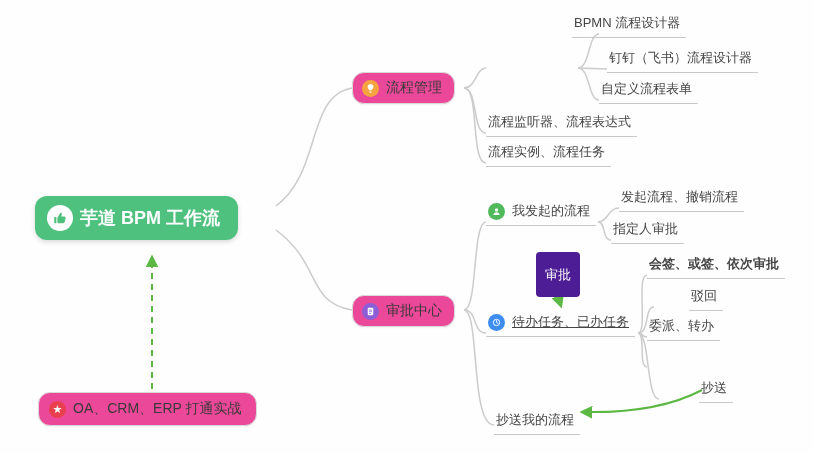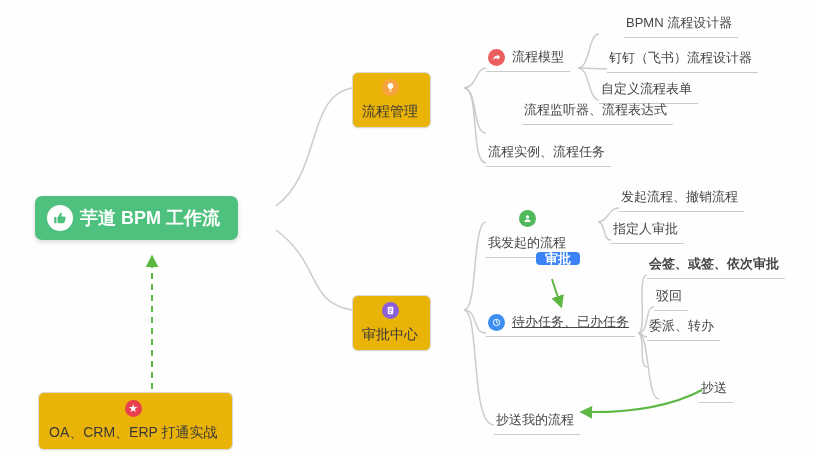--- a/index.html
+++ b/index.html
@@ -1,26 +1,26 @@
 <!DOCTYPE html>
 <html><head>
 <meta charset="utf-8">
 <style>
   html,body{margin:0;padding:0;background:#fff;font-family:"Liberation Sans","DejaVu Sans",sans-serif;}
   .canvas{position:relative;width:814px;height:453px;background:#fefefe;overflow:hidden;}
   svg.link-layer{position:absolute;left:0;top:0;width:814px;height:453px;z-index:0;}
   .node{position:absolute;z-index:2;display:flex;align-items:center;gap:7px;white-space:nowrap;box-sizing:border-box;}
-  .root-node{background:#4FC17E;color:#fff;border-radius:7px;padding:9px 18px 9px 12px;font-size:18px;font-weight:bold;box-shadow:0 2px 5px rgba(0,0,0,.15);}
+  .root-node{background:#4FC17E;color:#fff;border-radius:12px;padding:9px 18px 9px 12px;font-size:18px;font-weight:bold;box-shadow:0 2px 5px rgba(0,0,0,.15);}
   .root-icon{width:26px;height:26px;border-radius:50%;background:#fff;display:flex;align-items:center;justify-content:center;flex:none;}
-  .box-node{background:#eab308;border:1px solid #d9d9d9;border-radius:6px;padding:6px 12px 6px 9px;font-size:14px;color:#3a3a3a;box-shadow:0 1px 2px rgba(0,0,0,.05);flex-direction:column;}
+  .box-node{background:#ec4899;border:1px solid #d9d9d9;border-radius:12px;padding:6px 12px 6px 9px;font-size:14px;color:#3a3a3a;box-shadow:0 1px 2px rgba(0,0,0,.05);}
   .leaf{font-size:13px;color:#464646;padding:3px 6px 5px 2px;border-bottom:1px solid #c9c9c9;}
   .icon-circle{width:17px;height:17px;border-radius:50%;display:inline-flex;align-items:center;justify-content:center;flex:none;}
   .ic-orange{background:#F7A440;} .ic-red{background:#ED5E5E;} .ic-purple{background:#8C5FD9;}
   .ic-green{background:#4FB95B;} .ic-blue{background:#3D8EF0;} .ic-crimson{background:#E8404F;}
-  .edge-badge{position:absolute;z-index:3;background:#3b82f6;color:#fff;font-size:13px;padding:0 9px;border-radius:4px;line-height:1;font-weight:bold;}
+  .edge-badge{position:absolute;z-index:3;background:#4c1d95;color:#fff;font-size:13px;padding:16px 9px;border-radius:4px;line-height:1;}
   .star-glyph{color:#fff;font-size:11px;line-height:1;}
 </style>
 </head>
 <body>
 
 <div class="canvas">
 
   <svg class="link-layer">
     <defs>
       <marker id="arrow-green" viewBox="0 0 10 10" refX="8" refY="5" markerWidth="6.5" markerHeight="6.5" orient="auto">
@@ -77,50 +77,42 @@
       <svg width="11" height="11" viewBox="0 0 16 16">
           <rect x="4" y="2.7" width="8" height="10.6" rx="1.2" fill="#fff"></rect>
           <rect x="5.8" y="5.3" width="4.4" height="1.1" fill="#8C5FD9"></rect>
           <rect x="5.8" y="7.8" width="4.4" height="1.1" fill="#8C5FD9"></rect>
           <rect x="5.8" y="10.3" width="2.8" height="1.1" fill="#8C5FD9"></rect>
         </svg>
     </span>
     <span>审批中心</span>
   </div>
 
-  <div class="node leaf" style="left:486px;top:45px;">
-    <span class="icon-circle ic-red">
-      <svg width="11" height="11" viewBox="0 0 16 16">
-          <path fill="#fff" d="M9 3.6l4.4 3.9L9 11.4V8.9c-2.9 0-4.8 1-6.1 2.9.3-3.7 2.5-6 6.1-6.2z"></path>
-        </svg>
-    </span>
-    <span>流程模型</span>
-  </div>
 
-  <div class="node leaf" style="left:624px;top:11px;align-items:flex-end;">
+  <div class="node leaf" style="left:572px;top:11px;align-items:flex-end;">
     <span>BPMN 流程设计器</span>
   </div>
 
   <div class="node leaf" style="left:607px;top:46px;">
     <span>钉钉（飞书）流程设计器</span>
   </div>
 
   <div class="node leaf" style="left:599px;top:77px;">
     <span>自定义流程表单</span>
   </div>
 
-  <div class="node leaf" style="left:486px;top:98px;margin-left:36px;">
+  <div class="node leaf" style="left:486px;top:110px;">
     <span>流程监听器、流程表达式</span>
   </div>
 
   <div class="node leaf" style="left:486px;top:140px;">
     <span>流程实例、流程任务</span>
   </div>
 
-  <div class="node leaf" style="left:486px;top:207px;flex-direction:column;">
+  <div class="node leaf" style="left:486px;top:199px;">
     <span class="icon-circle ic-green">
       <svg width="11" height="11" viewBox="0 0 16 16">
           <circle cx="8" cy="5.7" r="2.4" fill="#fff"></circle>
           <path d="M3.4 13c.5-2.6 2.3-3.9 4.6-3.9s4.1 1.3 4.6 3.9z" fill="#fff"></path>
         </svg>
     </span>
     <span>我发起的流程</span>
   </div>
 
   <div class="node leaf" style="left:619px;top:185px;">
@@ -138,21 +130,21 @@
           <path d="M8 5.2V8l2.1 1.3" fill="none" stroke="#fff" stroke-width="1.3" stroke-linecap="round"></path>
         </svg>
     </span>
     <span>待办任务、已办任务</span>
   </div>
 
   <div class="node leaf" style="left:647px;top:252px;font-weight:bold;">
     <span>会签、或签、依次审批</span>
   </div>
 
-  <div class="node leaf" style="left:654px;top:284px;">
+  <div class="node leaf" style="left:689px;top:284px;">
     <span>驳回</span>
   </div>
 
   <div class="node leaf" style="left:647px;top:314px;">
     <span>委派、转办</span>
   </div>
 
 
   <div class="node leaf" style="left:659px;top:376px;margin-left:40px;">
     <span>抄送</span>

